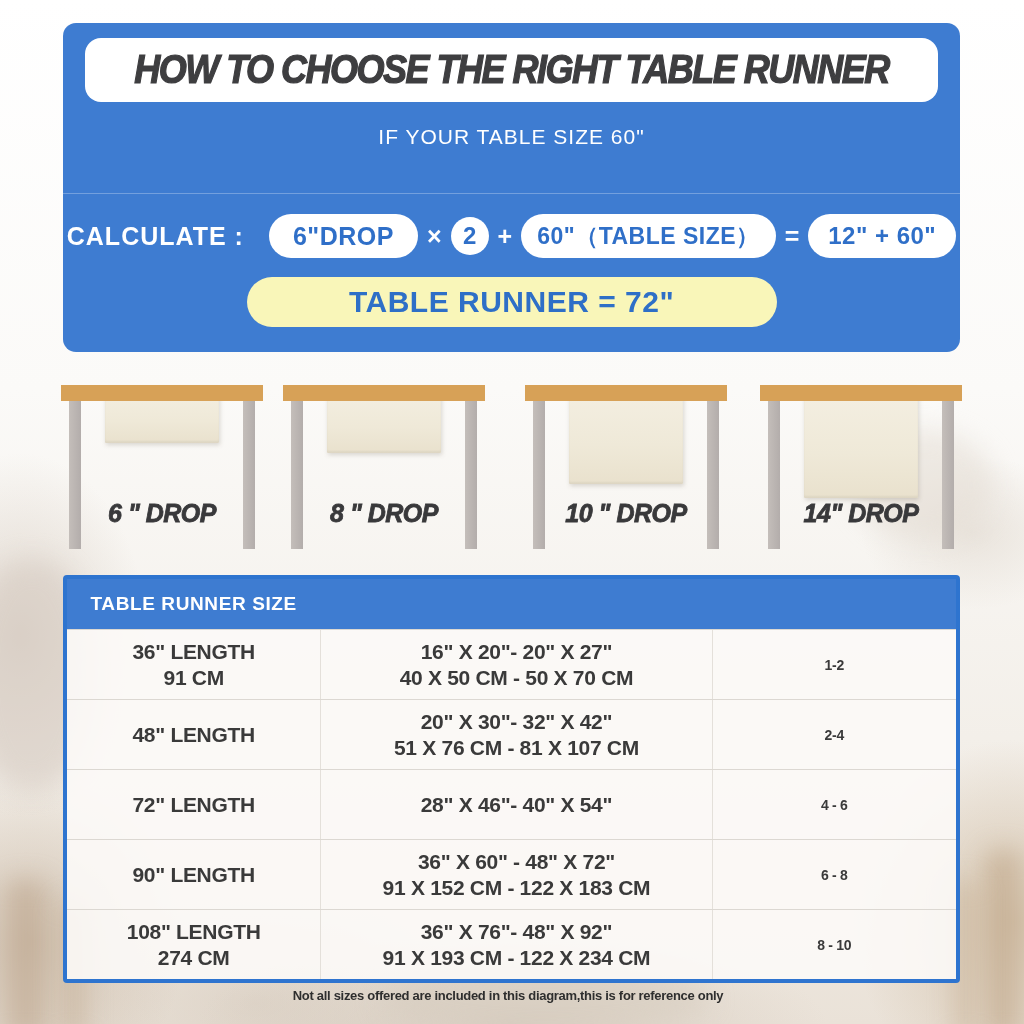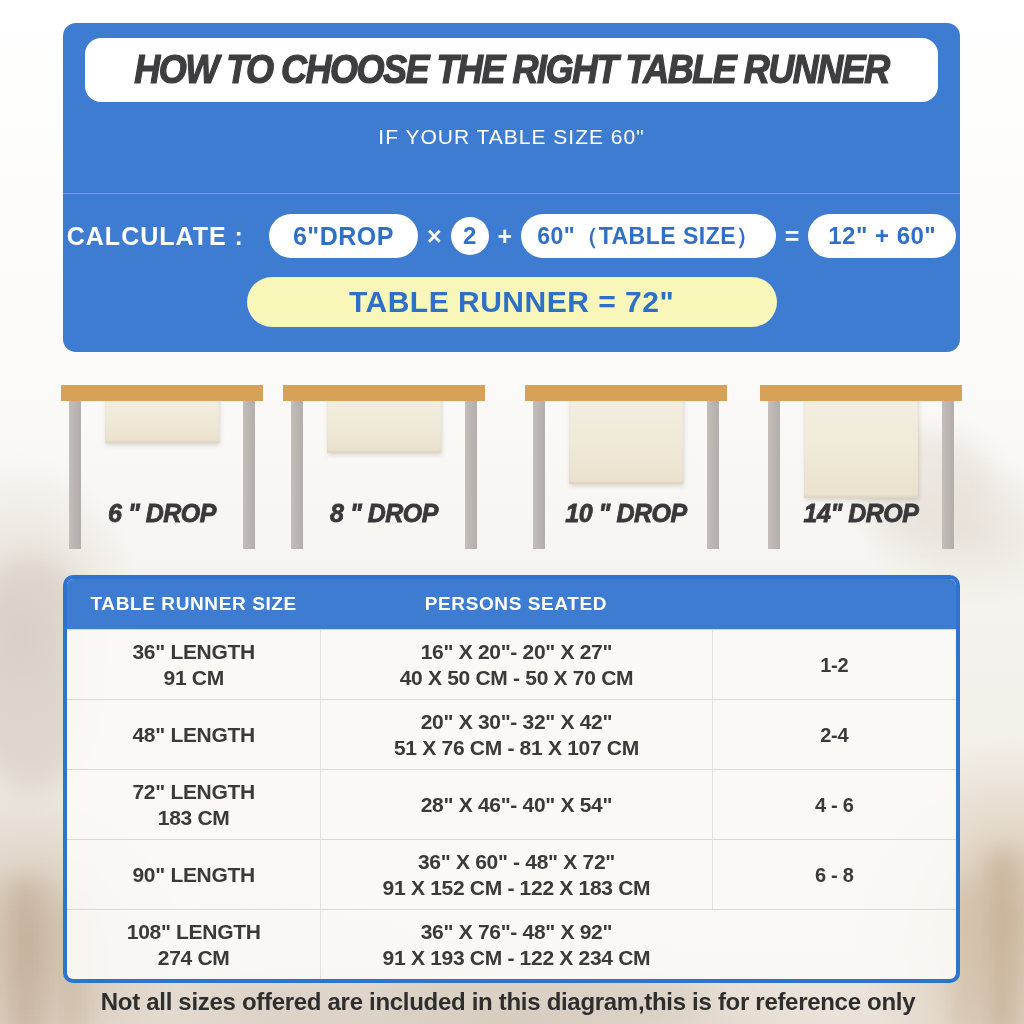--- a/index.html
+++ b/index.html
@@ -70,35 +70,35 @@
             box-shadow:1px 2px 4px rgba(120,110,95,.25), inset 0 -2px 2px rgba(0,0,0,.05);
             border-radius:1px; }
   .fig1 .runner { height:56px; } .fig2 .runner { height:66px; }
   .fig3 .runner { height:97px; } .fig4 .runner { height:111px; }
   .fig-label { position:absolute; top:114px; left:0; right:0; text-align:center;
                font-size:25px; font-weight:700; font-style:italic; color:#39393b;
                letter-spacing:-.5px; -webkit-text-stroke:.8px #39393b; white-space:nowrap; }
 
   
   .size-table { position:absolute; left:63px; top:575px; width:897px; height:408px;
-                border:4px solid #2e74cf; border-radius:10px; overflow:hidden;
+                border:4px solid #2e74cf; border-radius:4px; overflow:hidden;
                 background:rgba(252,250,247,.9); }
   .thead { height:50px; background:#3e7cd1; display:grid;
            grid-template-columns:28.5% 44% 27.5%; align-items:center; }
   .th { text-align:center; color:#fff; font-weight:700; font-size:19px; letter-spacing:.6px; }
   .tr { display:grid; grid-template-columns:28.5% 44% 27.5%; height:70px; border-top:1px solid #dcd8d2; }
   .tr:first-child { border-top:none; }
   .td { display:flex; flex-direction:column; justify-content:center; text-align:center;
         font-weight:700; color:#3a3a3a; font-size:21px; line-height:26px; letter-spacing:-.3px;
         border-left:1px solid #e4e0da; }
   .td:first-child { border-left:none; }
-  .td-persons { font-size:20px; }
+  .td-persons { font-size:14px; }
 
   .footer-note { position:absolute; left:0; right:8px; top:988px; text-align:center;
-                 font-size:24px; font-weight:700; color:#2e2e2e; letter-spacing:-.3px; }
+                 font-size:13px; font-weight:700; color:#2e2e2e; letter-spacing:-.3px; }
 </style>
 </head>
 <body>
 
 <div class="page">
   <div class="bg">
     <div class="blob b1"></div>
     <div class="blob b2"></div>
     <div class="blob b3"></div>
     <div class="blob b4"></div>
@@ -155,21 +155,20 @@
     <div class="leg left"></div>
     <div class="leg right"></div>
     <div class="runner"></div>
     <div class="tabletop"></div>
     <div class="fig-label">14" DROP</div>
   </div>
 
   <div class="size-table">
     <div class="thead">
       <div class="th">TABLE RUNNER SIZE</div>
-      <div class="th">PERSONS SEATED</div>
     </div>
 
     <div class="tr">
       <div class="td">
         <span>36" LENGTH</span>
         <span>91 CM</span>
       </div>
       <div class="td">
         <span>16" X 20"- 20" X 27"</span>
         <span>40 X 50 CM - 50 X 70 CM</span>
@@ -188,21 +187,20 @@
         <span>51 X 76 CM - 81 X 107 CM</span>
       </div>
       <div class="td td-persons">
         <span>2-4</span>
       </div>
     </div>
 
     <div class="tr">
       <div class="td">
         <span>72" LENGTH</span>
-        <span>183 CM</span>
       </div>
       <div class="td">
         <span>28" X 46"- 40" X 54"</span>
       </div>
       <div class="td td-persons">
         <span>4 - 6</span>
       </div>
     </div>
 
     <div class="tr">
@@ -220,17 +218,20 @@
 
     <div class="tr">
       <div class="td">
         <span>108" LENGTH</span>
         <span>274 CM</span>
       </div>
       <div class="td">
         <span>36" X 76"- 48" X 92"</span>
         <span>91 X 193 CM - 122 X 234 CM</span>
       </div>
+      <div class="td td-persons">
+        <span>8 - 10</span>
+      </div>
     </div>
   </div>
 
   <div class="footer-note">Not all sizes offered are included in this diagram,this is for reference only</div>
 </div>
 
 </body></html>

